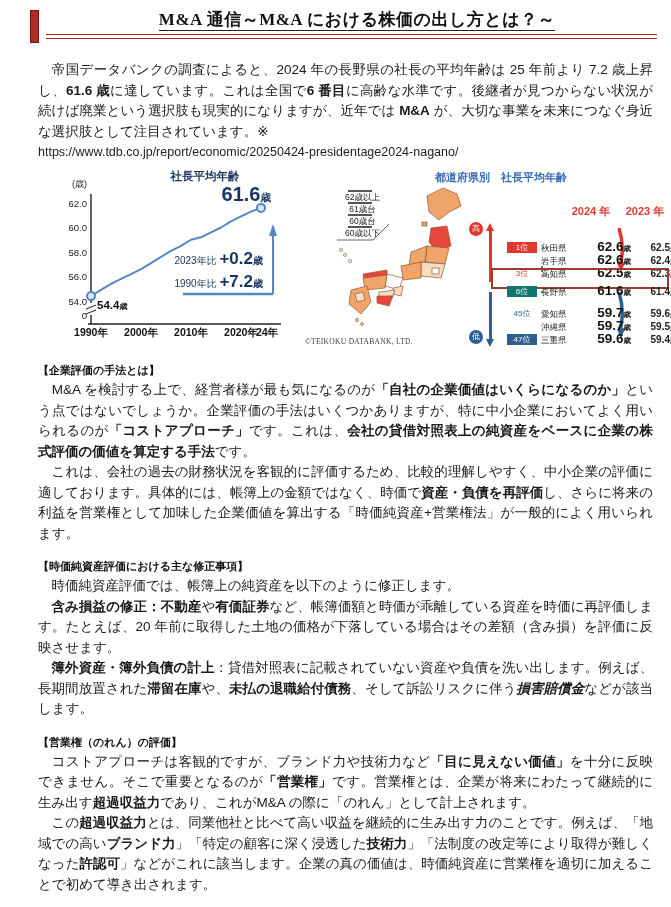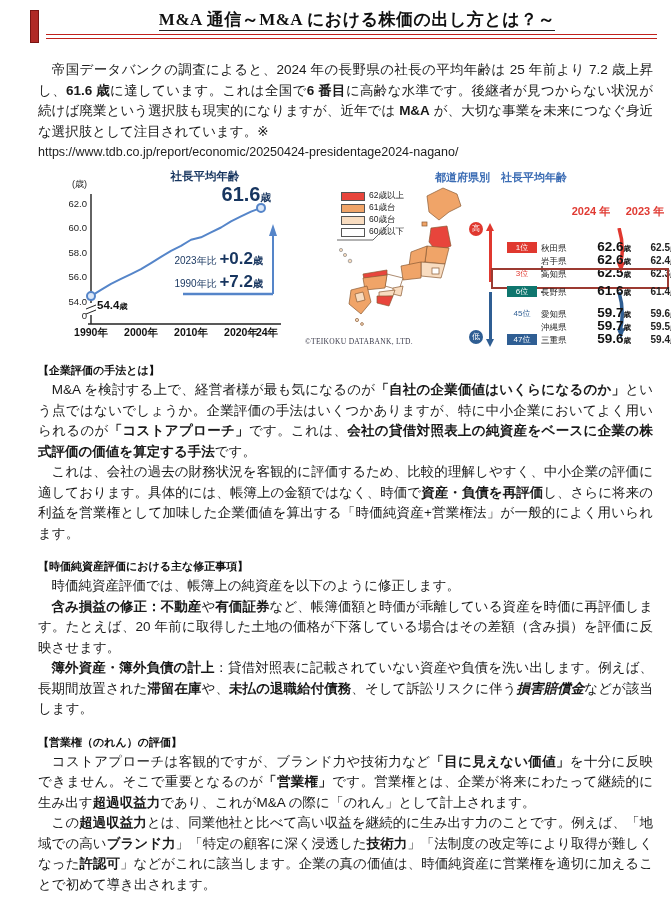--- a/index.html
+++ b/index.html
@@ -18,21 +18,21 @@
   .intro{margin:12px 18px 0 38px;font-size:13.5px;line-height:20.5px;text-align:justify;}
   .url{margin:0 18px 0 38px;font-size:12.5px;line-height:20px;color:#222;}
   
   .figures{position:relative;height:180px;margin-top:6px;}
   .fig-left{position:absolute;left:33px;top:0;width:300px;height:180px;}
   .fig-left svg{display:block;}
   .chart-source{position:absolute;right:-80px;bottom:2px;font-size:7.5px;color:#3a3a4a;letter-spacing:.3px;font-family:"Liberation Serif","DejaVu Serif",serif;}
   .fig-right{position:absolute;left:335px;top:0;width:332px;height:180px;}
   .map-title{text-align:center;font-size:11px;font-weight:bold;color:#3b6cb4;margin-top:2px;}
   .legend{position:absolute;left:6px;top:22px;}
-  .lg-row{display:flex;align-items:center;height:12px;}
+  .lg-row{display:flex;align-items:center;height:12px;flex-direction:column;}
   .lg-sw{display:inline-block;width:24px;height:9px;border:1px solid #555;box-sizing:border-box;}
   .lg-lb{font-size:8.5px;margin-left:4px;color:#222;}
   .japan{position:absolute;left:0px;top:14px;}
   
   .rank{position:absolute;left:132px;top:36px;width:200px;height:144px;}
   .rank-head{position:absolute;top:0;left:0;width:200px;font-weight:bold;color:#e03a32;font-size:11px;}
   .rank-head .h24{position:absolute;left:96px;width:56px;text-align:center;}
   .rank-head .h23{position:absolute;left:156px;width:44px;text-align:center;}
   .rrow{position:absolute;left:12px;width:200px;height:13px;margin-top:13px;}
   .badge{position:absolute;left:28px;top:1px;width:30px;height:11px;line-height:11px;font-size:8px;text-align:center;}

